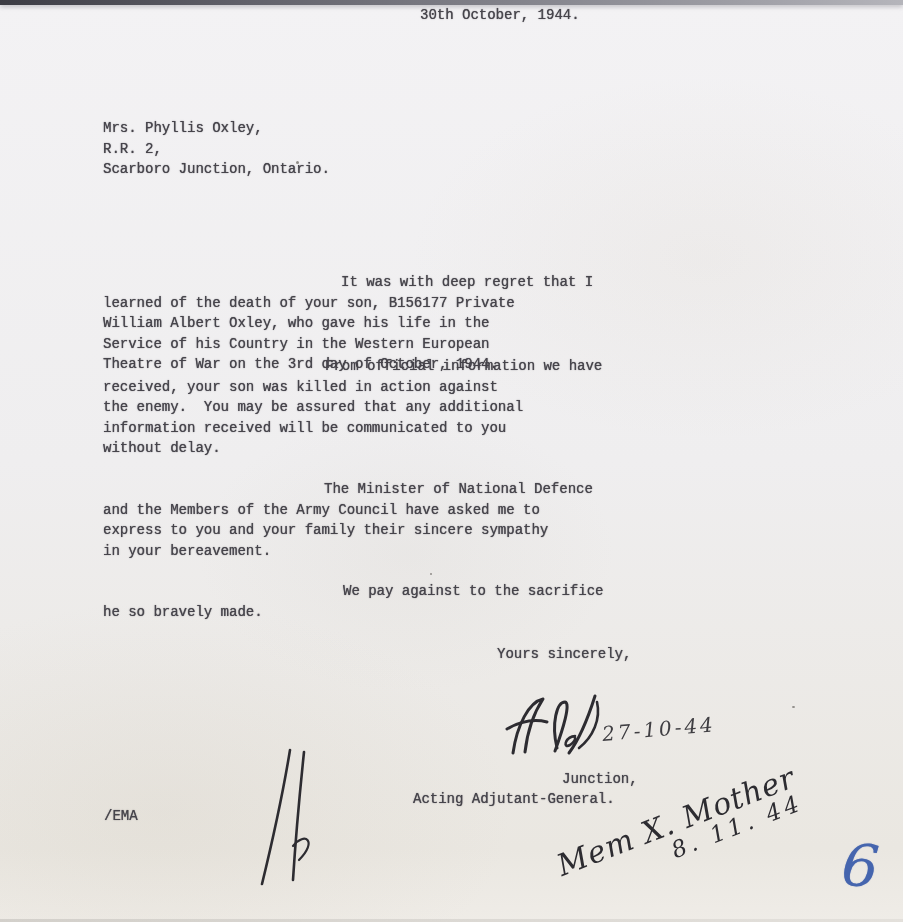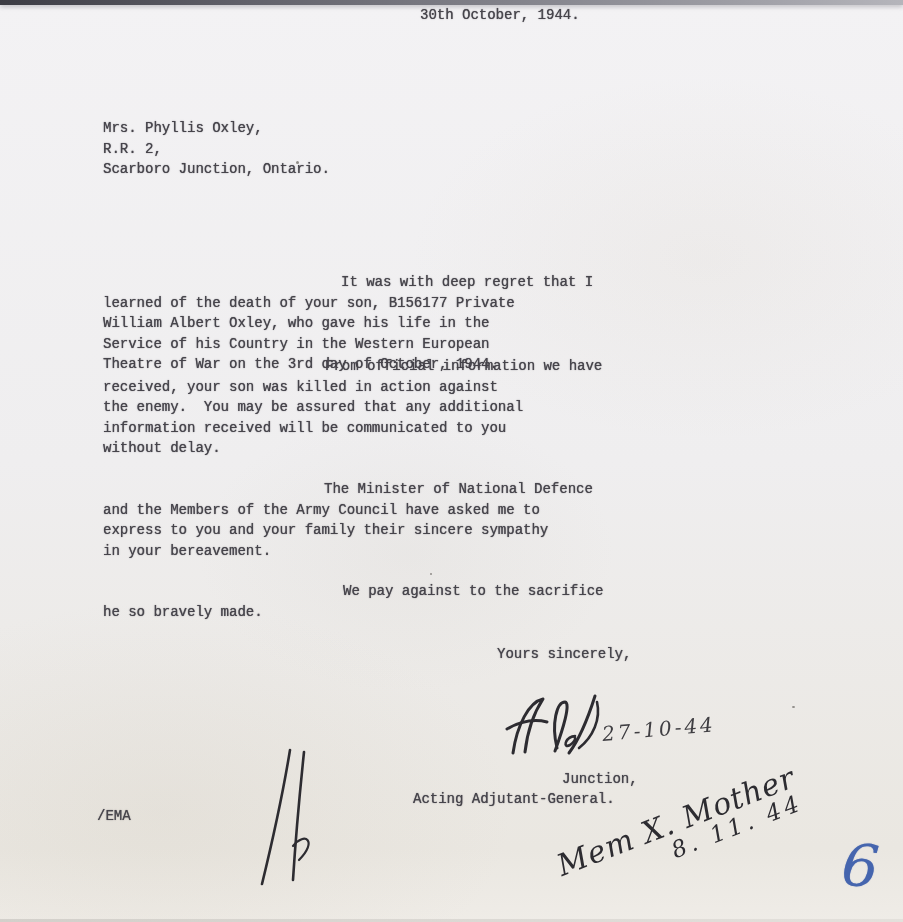--- a/index.html
+++ b/index.html
@@ -91,21 +91,21 @@
     <path d="M70,47 C78,39 82,46 73,52 C66,56 67,45 78,43" stroke-width="2.6"></path>
     <path d="M98,3 C92,22 84,44 72,60" stroke-width="3"></path>
     <path d="M82,55 C96,44 104,26 100,9" stroke-width="2.6"></path>
   </svg>
 
   <div class="hw hw-date">27-10-44</div>
 
   <div class="typed" style="left:562px; top:769px;">Junction,</div>
   <div class="typed" style="left:413px; top:789px;">Acting Adjutant-General.</div>
 
-  <div class="typed" style="left:97px; top:806px;">/EMA</div>
+  <div class="typed" style="left:104px; top:806px;">/EMA</div>
 
   <svg class="paraph-svg" width="70" height="140" viewBox="0 0 70 140">
     <path d="M38,2 C31,45 20,95 10,136" stroke-width="2.6"></path>
     <path d="M52,4 C47,52 43,100 41,132" stroke-width="2.6"></path>
     <path d="M41,98 C53,83 66,93 47,112" stroke-width="2.2"></path>
   </svg>
 
   <div class="hw note">
     <div class="note-l1">Mem X. Mother</div>
     <div class="note-l2">8. 11. 44</div>

